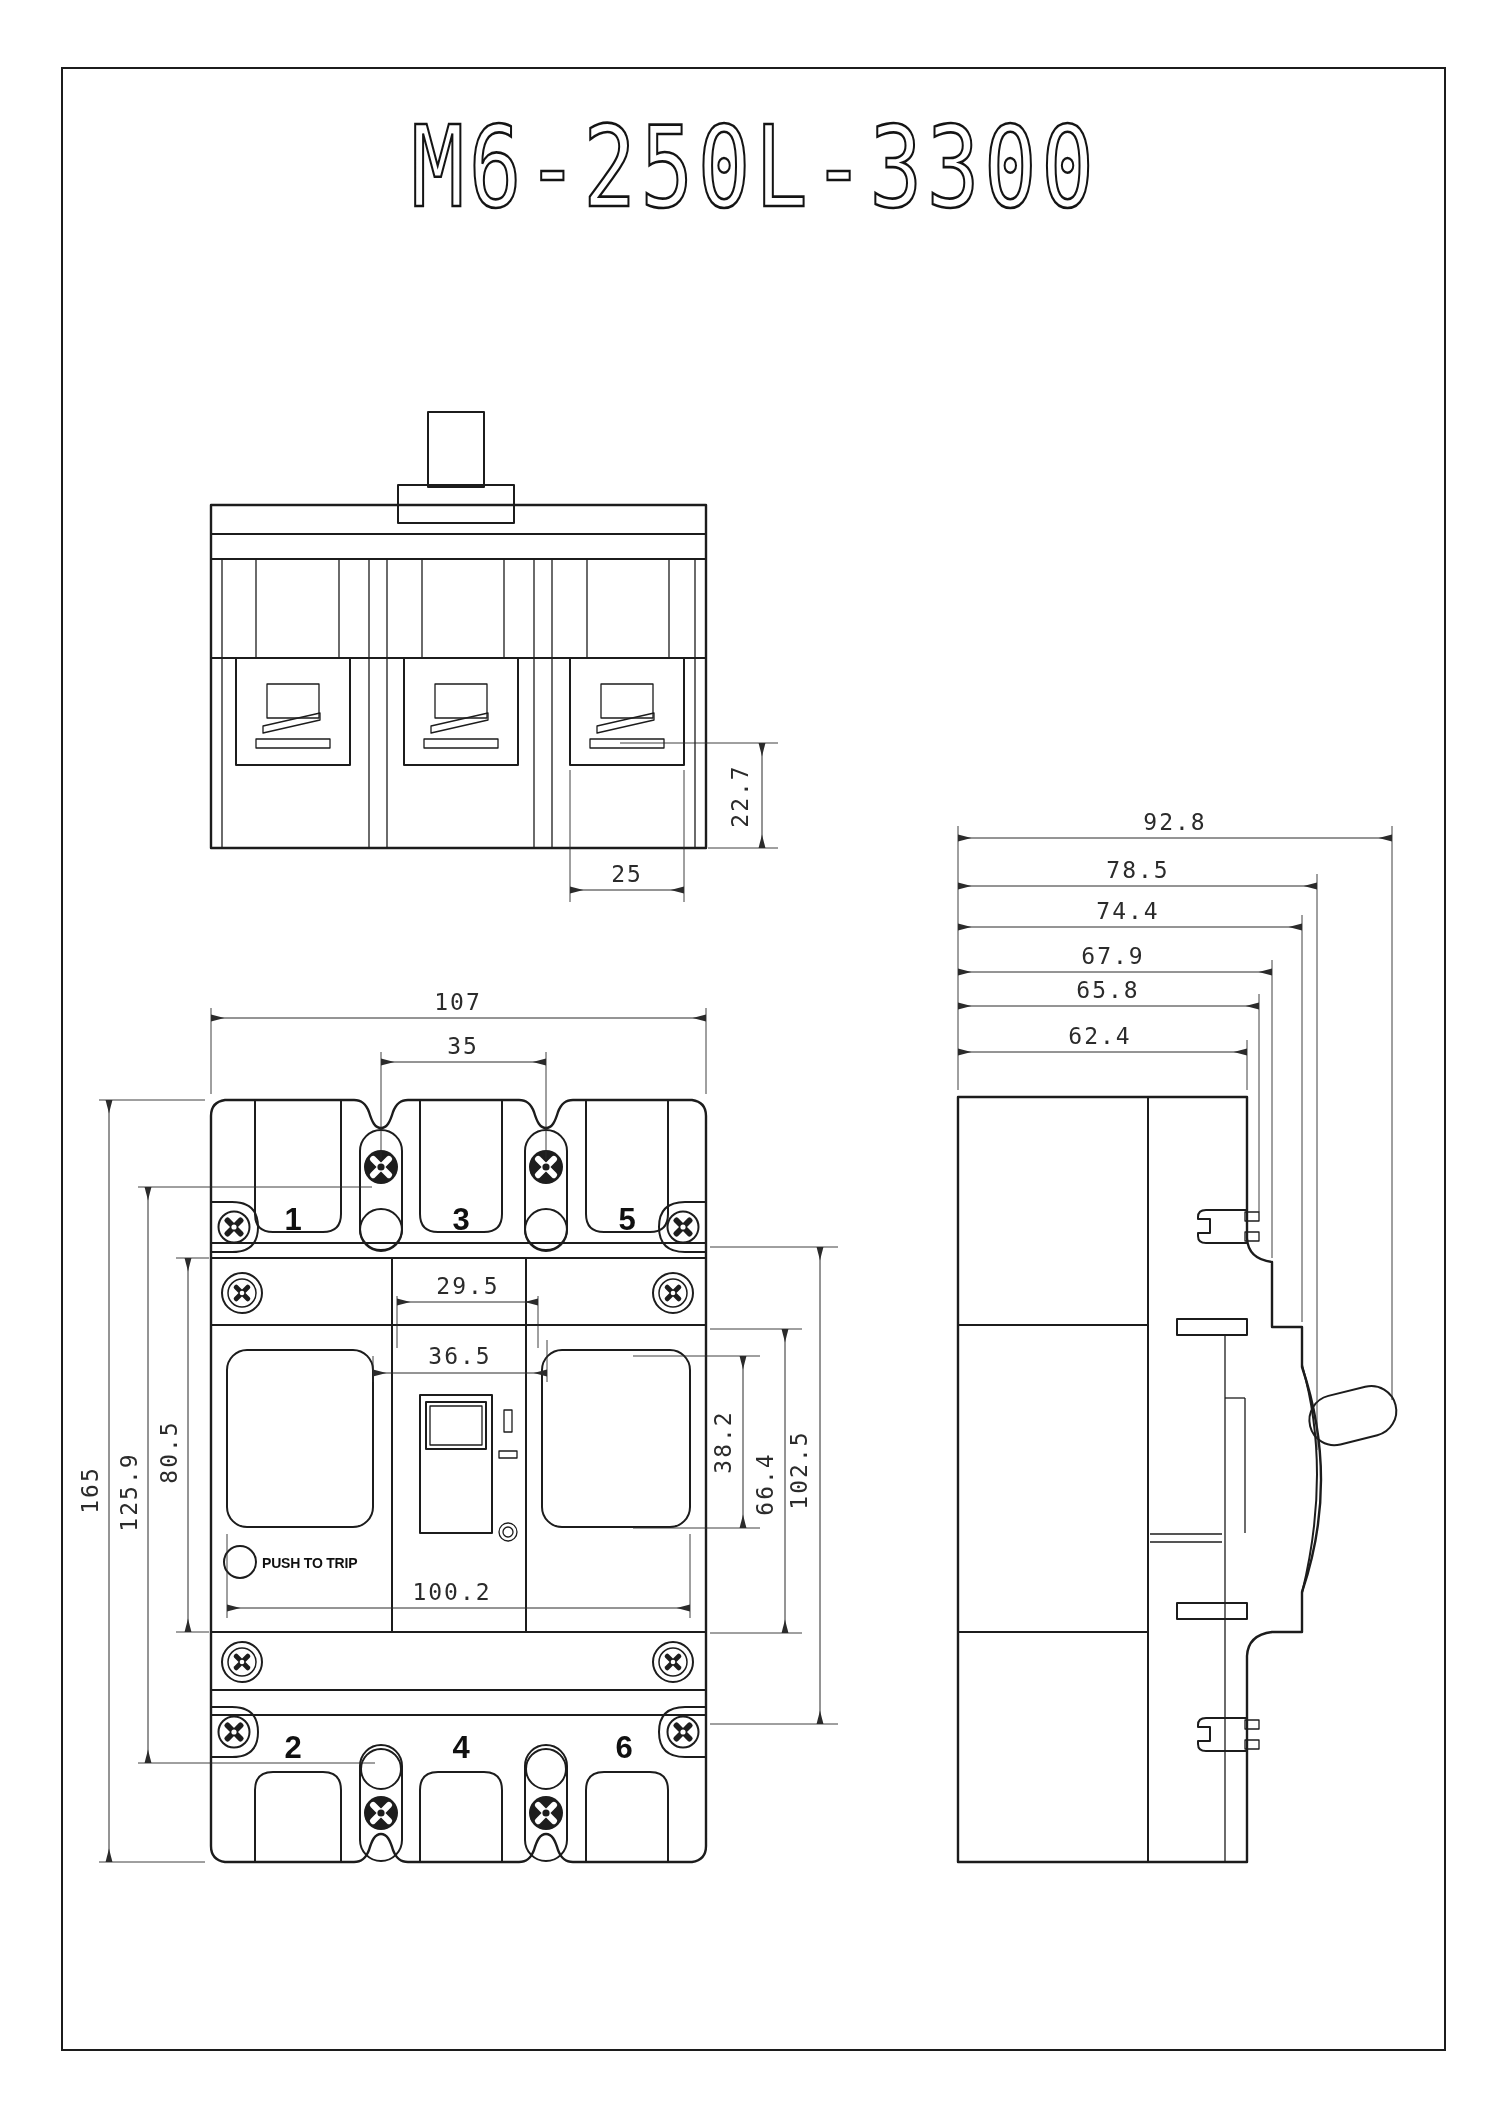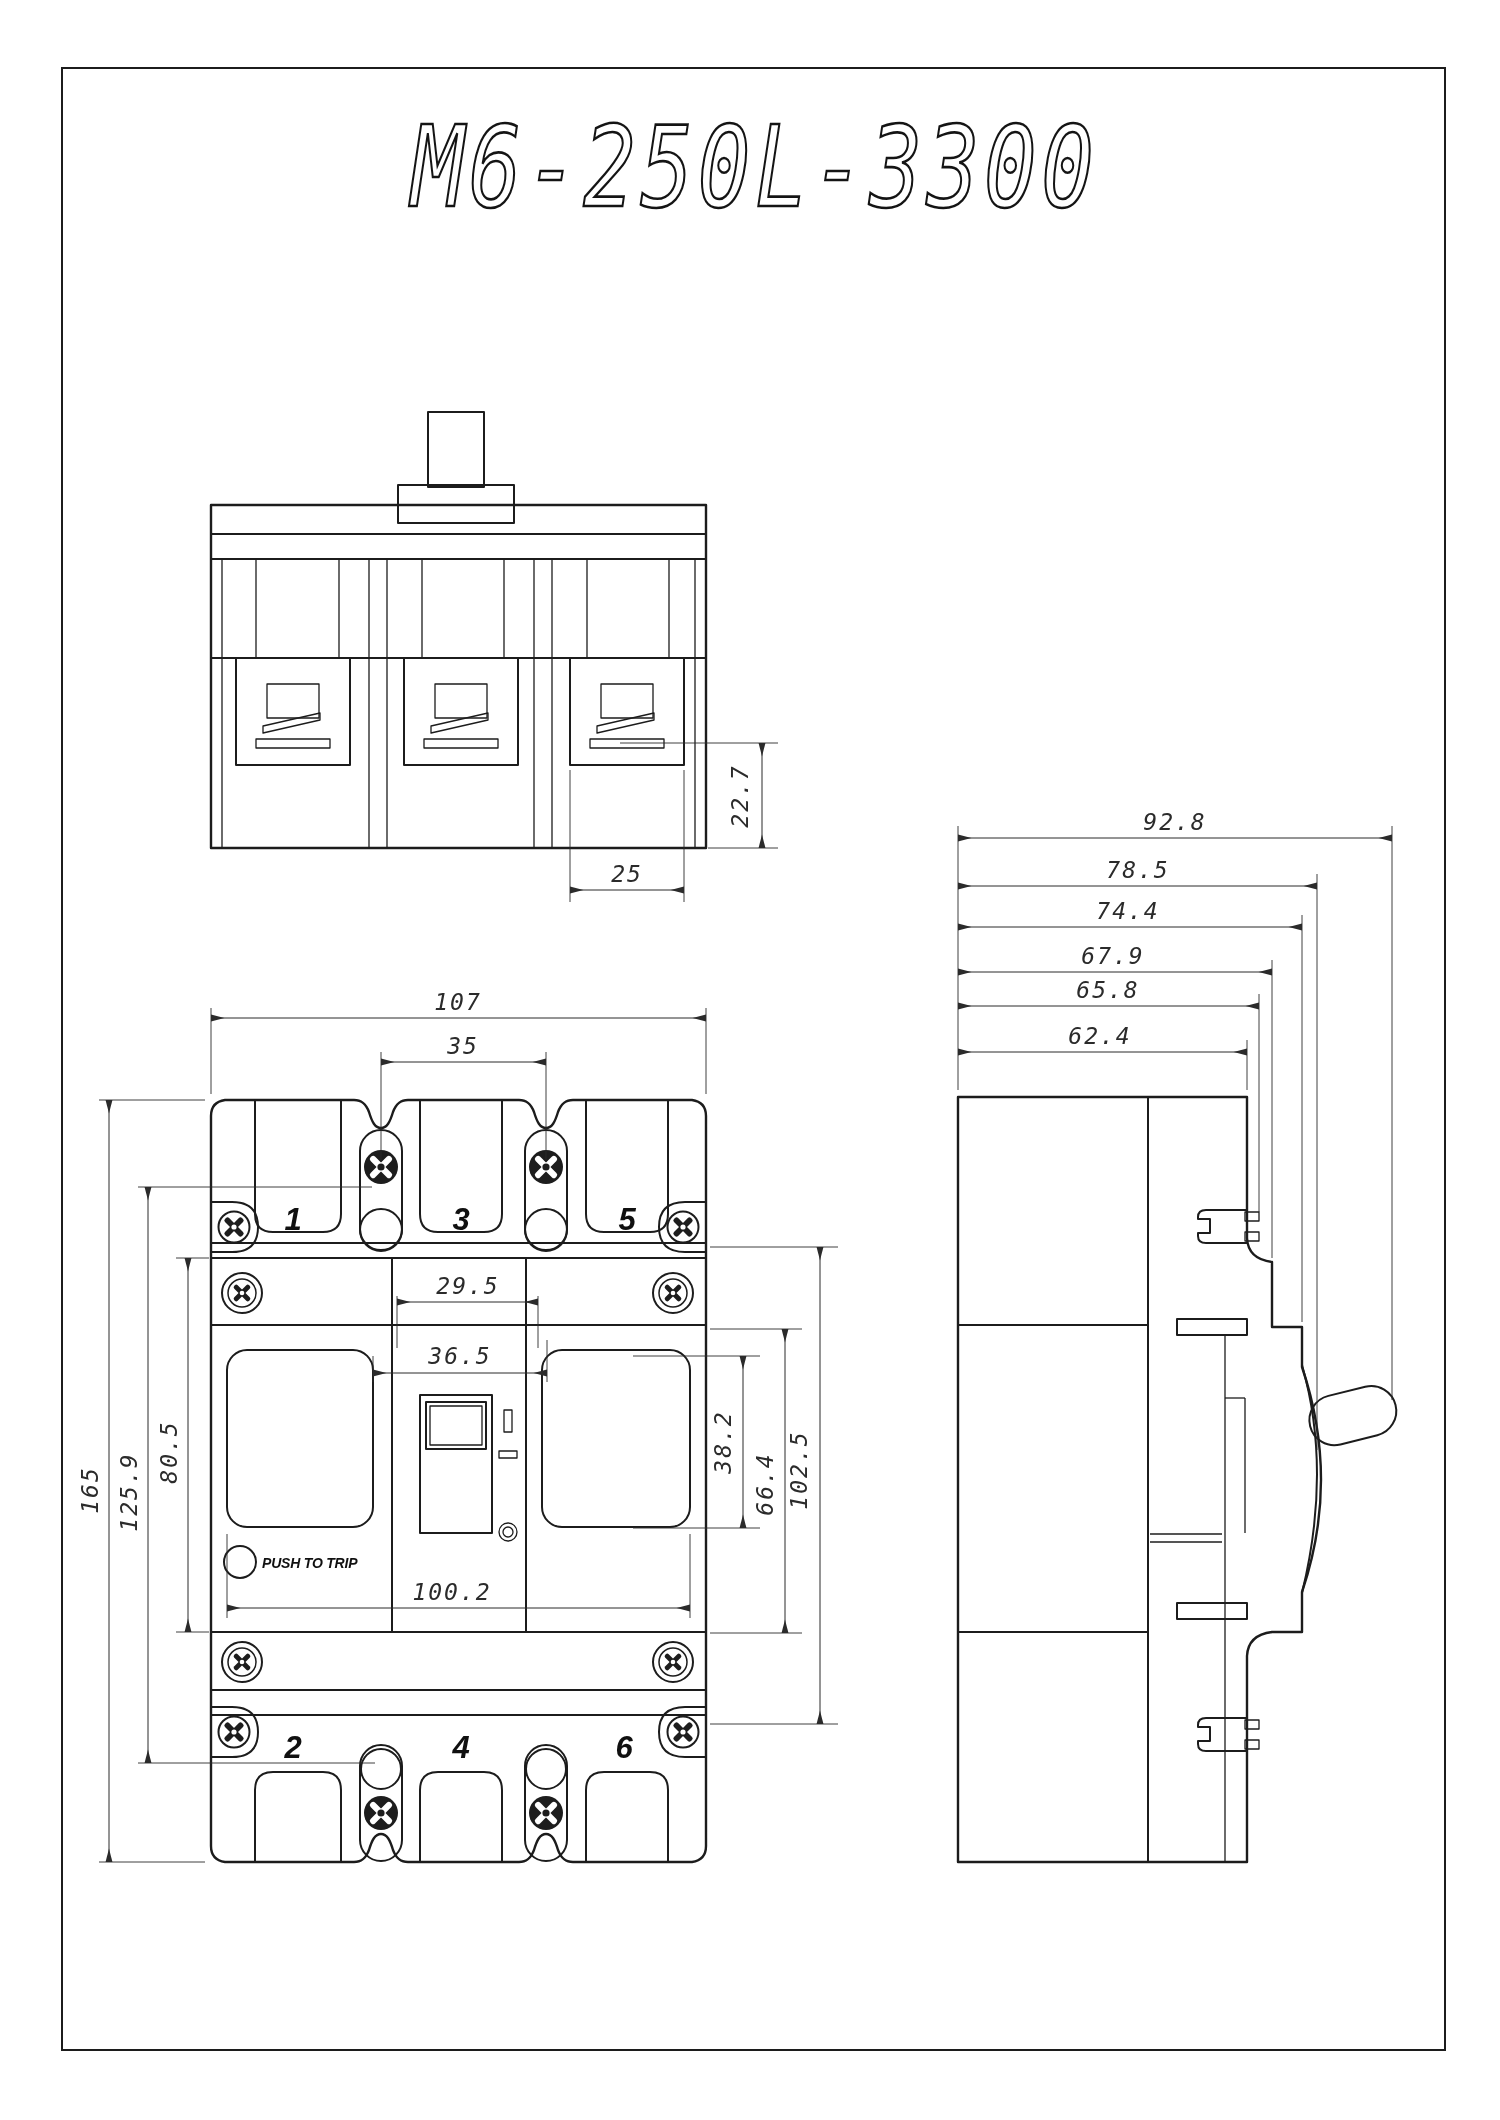--- a/index.html
+++ b/index.html
@@ -1,16 +1,16 @@
 <!DOCTYPE html>
 <html><head>
 <meta charset="utf-8">
 <style>
   html,body{margin:0;padding:0;background:#ffffff;}
-  .sheet{width:1500px;height:2120px;position:relative;background:#fff;font-style:italic;}
+  .sheet{width:1500px;height:2120px;position:relative;background:#fff;}
   svg{display:block;}
   .obj{fill:none;stroke:#1c1c1c;stroke-width:2;stroke-linejoin:round;stroke-linecap:round;}
   .obj2{fill:none;stroke:#1c1c1c;stroke-width:2.4;stroke-linejoin:round;}
   .thin{fill:none;stroke:#1c1c1c;stroke-width:1.3;stroke-linejoin:round;}
   .ext{stroke:#2b2b2b;stroke-width:0.9;fill:none;}
   .dimln{stroke:#2b2b2b;stroke-width:1;fill:none;}
   text{font-family:"DejaVu Sans Mono",monospace;fill:#2b2b2b;}
   .dim{font-size:23px;letter-spacing:2px;}
   .pole{font-family:"Liberation Sans",sans-serif;font-weight:bold;font-size:31px;fill:#101010;letter-spacing:0;}
   .ptt{font-family:"Liberation Sans",sans-serif;font-weight:bold;font-size:14px;fill:#101010;letter-spacing:-0.2px;}

